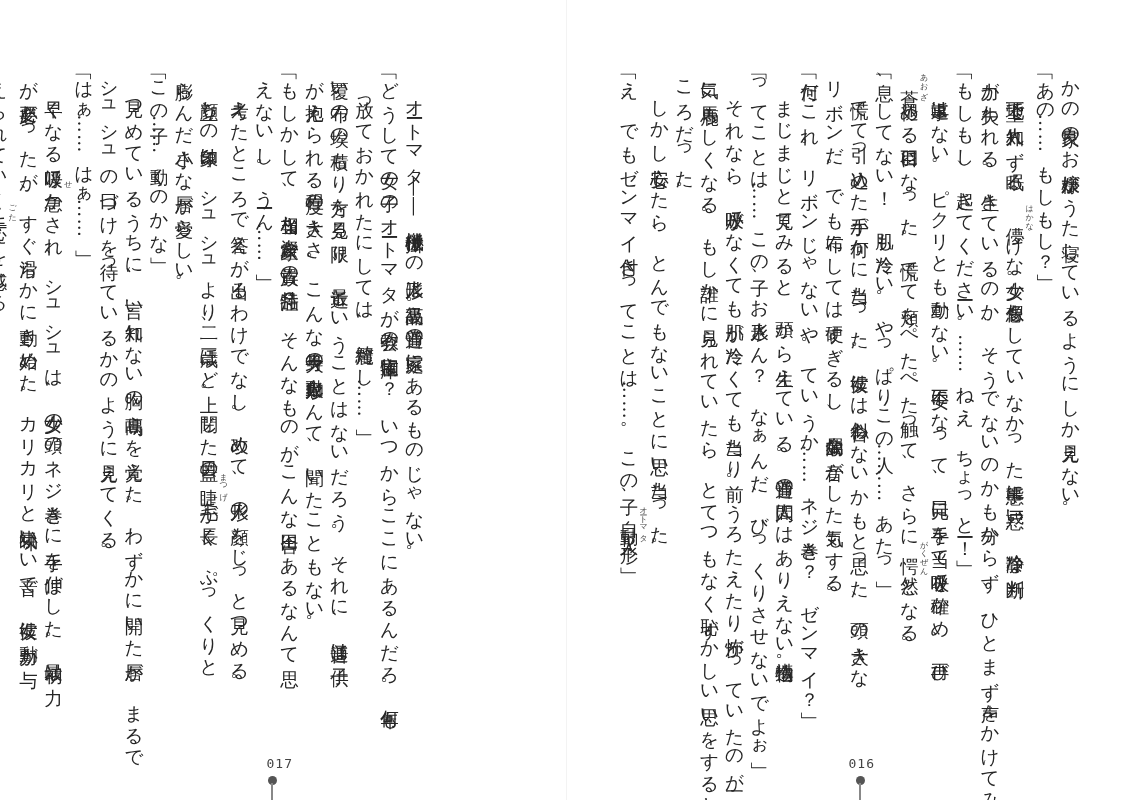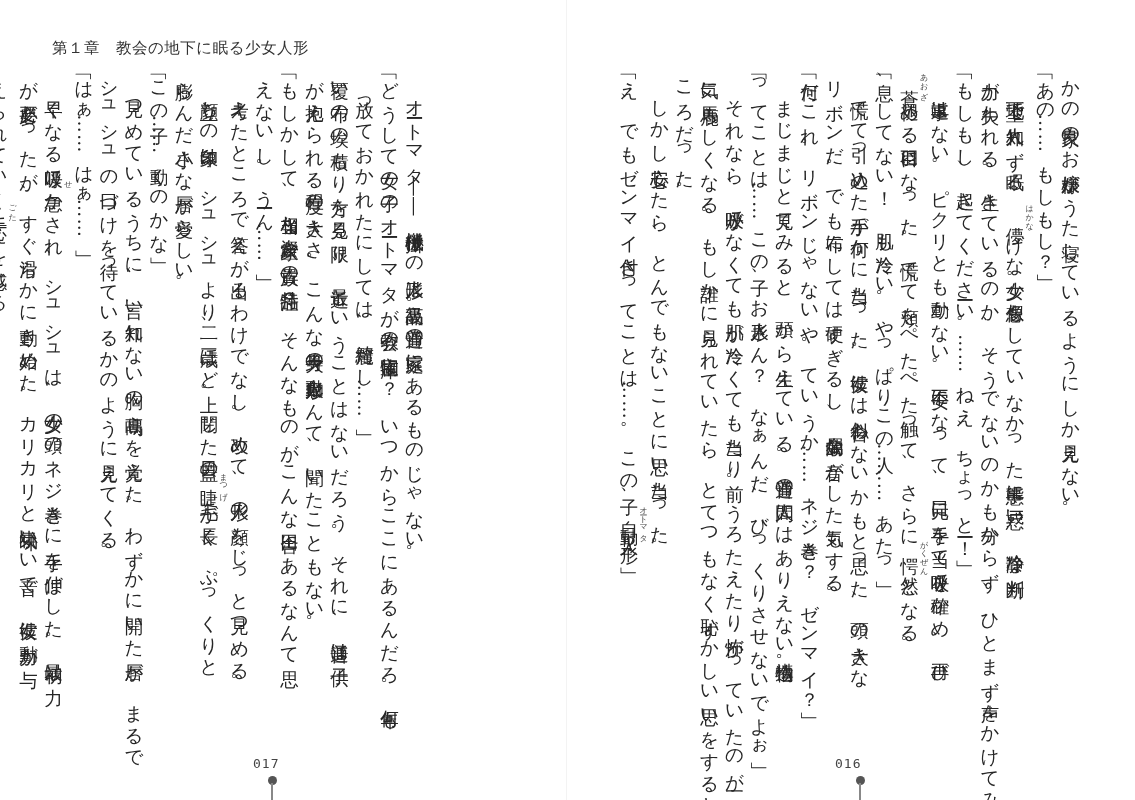--- a/index.html
+++ b/index.html
@@ -21,42 +21,41 @@
     writing-mode: vertical-rl; -webkit-writing-mode: vertical-rl;
     font-size: 18.5px; line-height: 25px; letter-spacing: 1.2px;
     text-orientation: mixed; color: #262626;
   }
   .page-left .body-text { right: 140px; width: 360px; }
   .page-right .body-text { right: 52px; width: 470px; }
   .line { display: block; white-space: nowrap; }
   .line.indent { text-indent: 1em; }
   ruby rt { font-size: 8px; letter-spacing: 0; color: #444; }
   .folio {
-    position: absolute; top: 756px; width: 40px; text-align: left; font-size: 13px;
+    position: absolute; top: 756px; width: 40px; text-align: right; font-size: 13px;
     font-family: "DejaVu Sans Mono", "Liberation Mono", monospace; color: #444; letter-spacing: 1px;
   }
   .folio-dot {
     position: absolute; width: 9px; height: 9px; border-radius: 50%; background: #555; top: 776px;
   }
   .folio-stem { position: absolute; width: 2px; height: 18px; background: #888; top: 783px; }
   .page-left .folio { left: 253px; }
   .page-left .folio-dot { left: 268px; }
   .page-left .folio-stem { left: 271px; }
   .page-right .folio { left: 268px; }
   .page-right .folio-dot { left: 289px; }
   .page-right .folio-stem { left: 292px; }
 </style>
 </head>
 <body>
 
 <div class="spread">
   <div class="gutter"></div>
 
   <div class="page page-left">
-    <div class="running-head">第１章　教会の地下に眠る少女人形</div>
     <div class="body-text" id="left-body">
         <span class="line indent">オートマタ――機械仕掛けの人形は高級品。普通の家庭にあるものじゃない。</span>
         <span class="line">「どうして女の子のオートマタが教会の宝物庫に？　いつからここにあるんだろ。何年も</span>
         <span class="line indent">放っておかれたにしては、綺麗だし……」</span>
         <span class="line">覆い布の埃の積もり方を見る限り、最近ということはないだろう。それに、普通は子供</span>
         <span class="line">が抱えられる程度の大きさ。こんな等身大の自動人形なんて、聞いたこともない。</span>
         <span class="line">「もしかして、相当な資産家か貴族の特注品？　そんなものがこんな田舎にあるなんて思</span>
         <span class="line">えないし。うーん……」</span>
         <span class="line indent">考えたところで答えが出るわけでなし。改めて、人形の顔をじっと見つめる。</span>
         <span class="line indent">顔立ちの印象は、シュシュより二、三歳ほど上。閉じた目蓋の<ruby>睫毛<rt>まつげ</rt></ruby>が長く、ぷっくりと</span>

